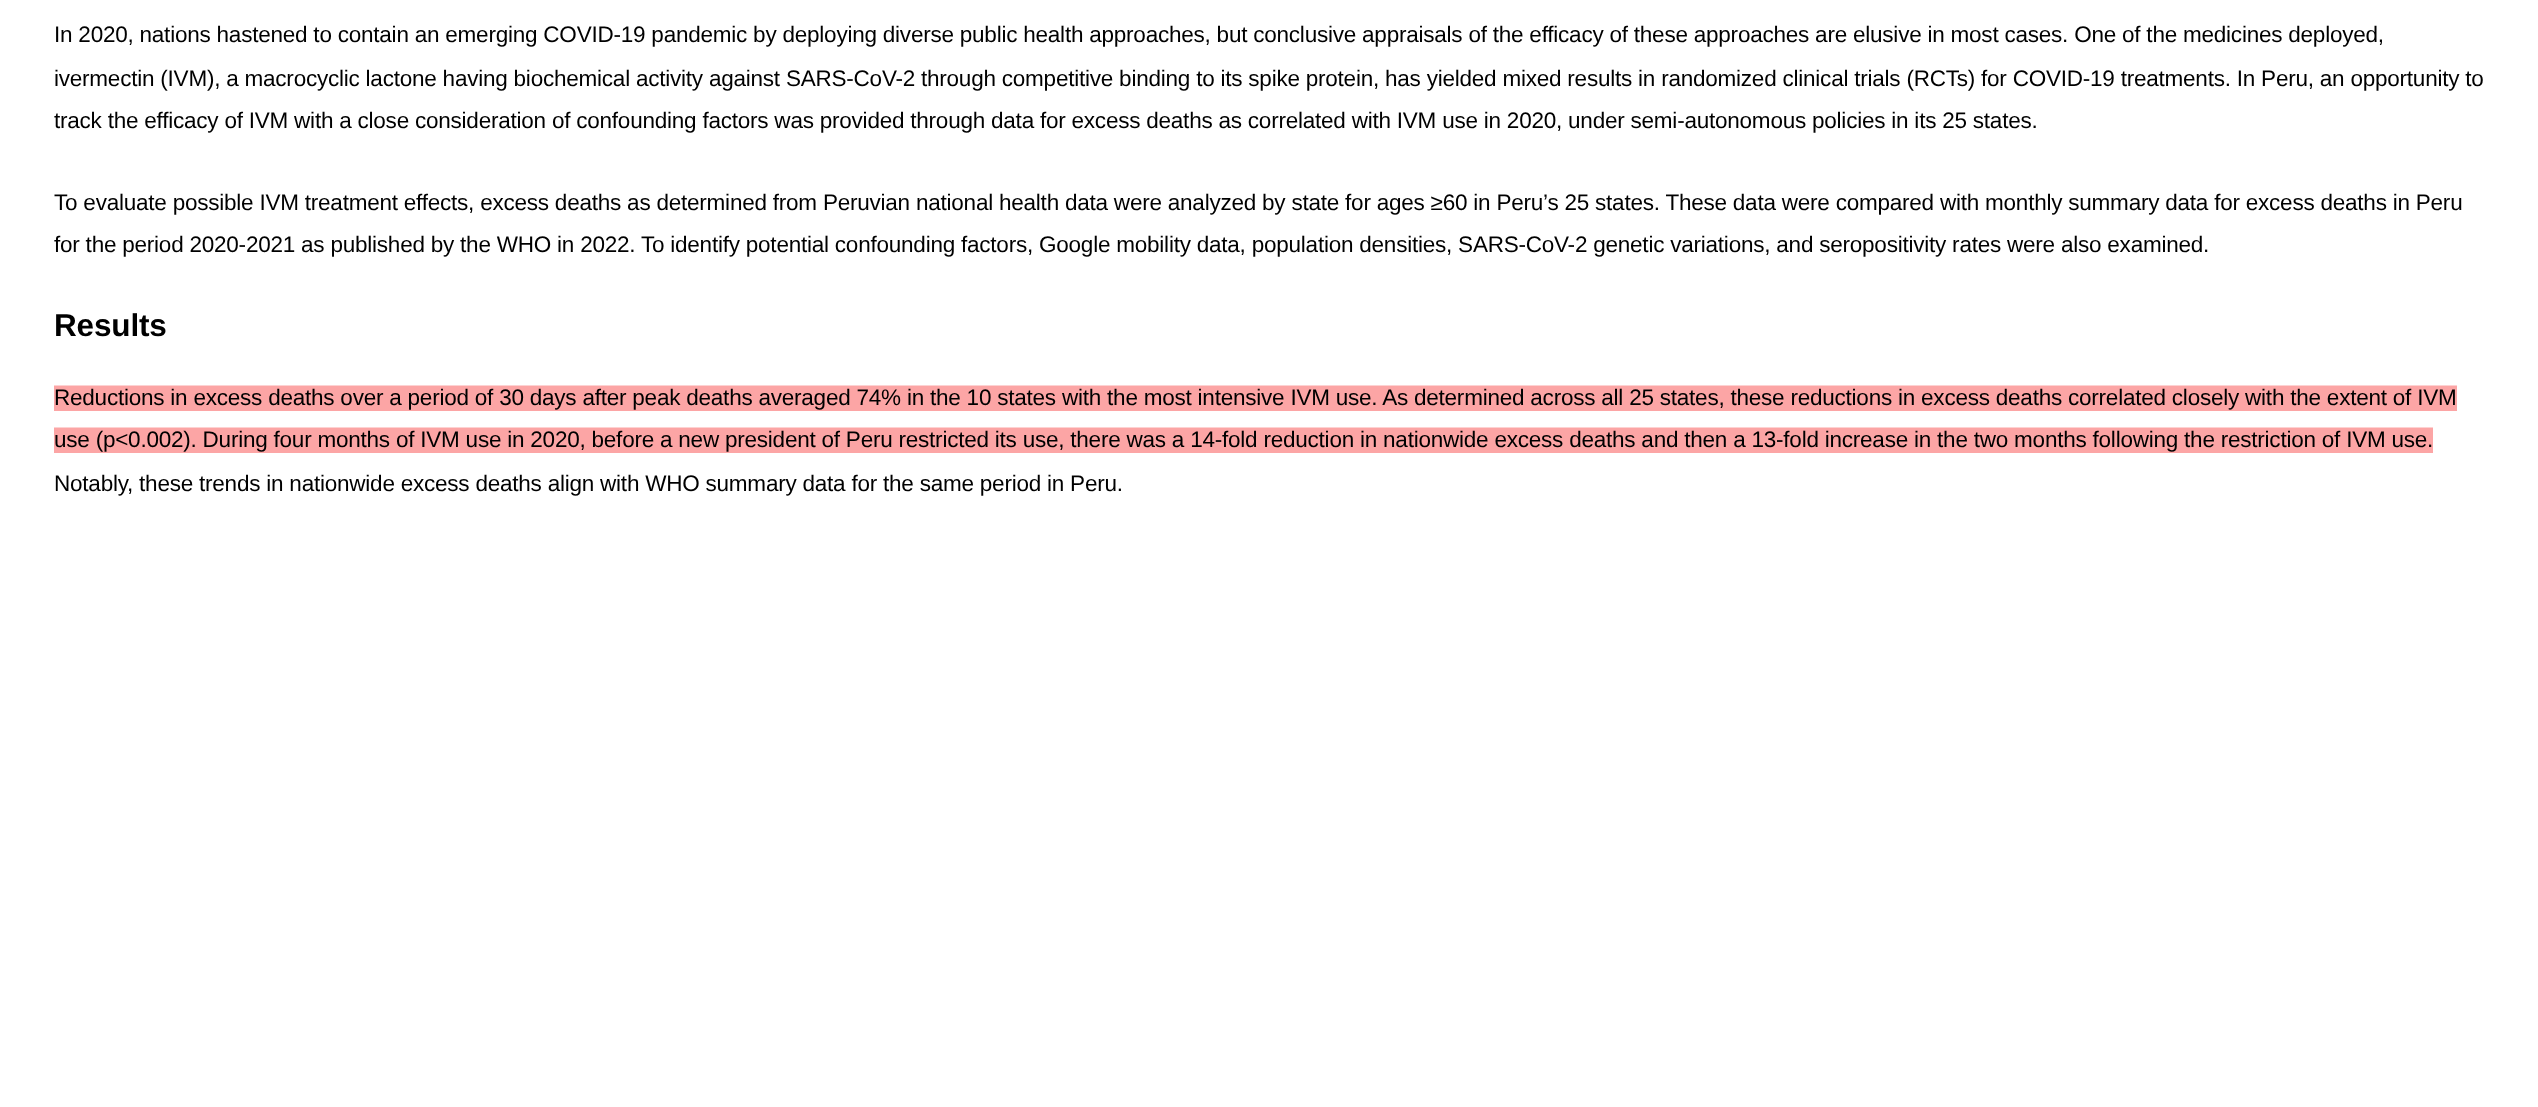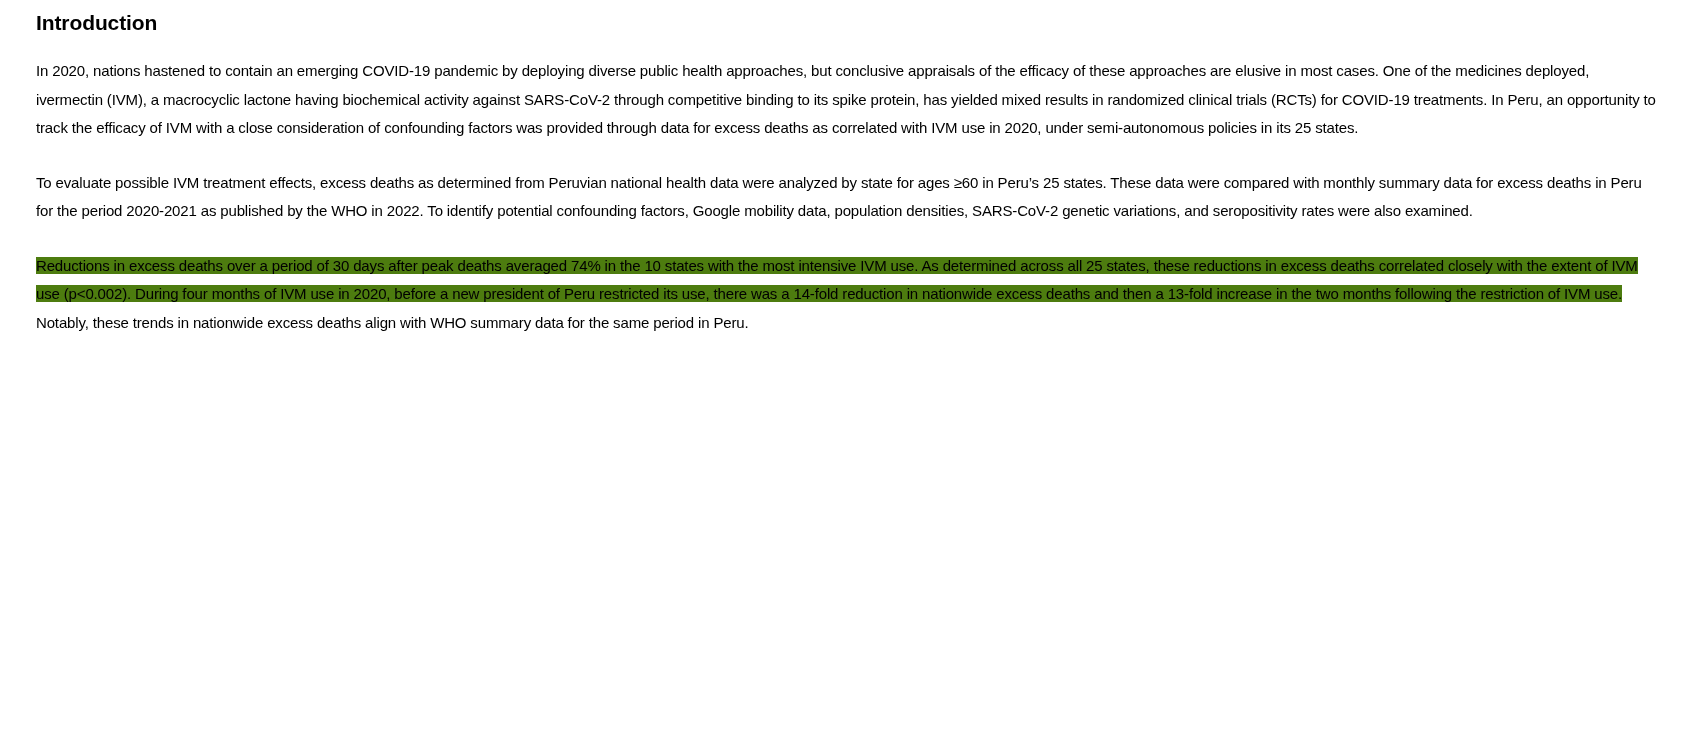--- a/index.html
+++ b/index.html
@@ -37,34 +37,34 @@
     font-size: 15px;
     line-height: 28.5px;
     margin: 0 0 26px 0;
     text-align: left;
     letter-spacing: -0.15px;
   }
   .para:last-child {
     margin-bottom: 0;
   }
   .hl {
-    background: #4d7c0f;
+    background: #fca5a5;
     box-decoration-break: clone;
     -webkit-box-decoration-break: clone;
   }
 </style>
 </head>
 <body>
 
 <div class="page">
 
 
-  <h2 class="section-heading">Introduction</h2>
 
   <p class="para">In 2020, nations hastened to contain an emerging COVID-19 pandemic by deploying diverse public health approaches, but conclusive appraisals of the efficacy of these approaches are elusive in most cases. One of the medicines deployed, ivermectin (IVM), a macrocyclic lactone having biochemical activity against SARS-CoV-2 through competitive binding to its spike protein, has yielded mixed results in randomized clinical trials (RCTs) for COVID-19 treatments. In Peru, an opportunity to track the efficacy of IVM with a close consideration of confounding factors was provided through data for excess deaths as correlated with IVM use in 2020, under semi-autonomous policies in its 25 states.</p>
 
 
   <p class="para">To evaluate possible IVM treatment effects, excess deaths as determined from Peruvian national health data were analyzed by state for ages ≥60 in Peru’s 25 states. These data were compared with monthly summary data for excess deaths in Peru for the period 2020-2021 as published by the WHO in 2022. To identify potential confounding factors, Google mobility data, population densities, SARS-CoV-2 genetic variations, and seropositivity rates were also examined.</p>
 
+  <h2 class="section-heading">Results</h2>
 
   <p class="para"><span class="hl">Reductions in excess deaths over a period of 30 days after peak deaths averaged 74% in the 10 states with the most intensive IVM use. As determined across all 25 states, these reductions in excess deaths correlated closely with the extent of IVM use (p&lt;0.002). During four months of IVM use in 2020, before a new president of Peru restricted its use, there was a 14-fold reduction in nationwide excess deaths and then a 13-fold increase in the two months following the restriction of IVM use.</span><span> Notably, these trends in nationwide excess deaths align with WHO summary data for the same period in Peru.</span></p>
 
 </div>
 
 </body></html>

